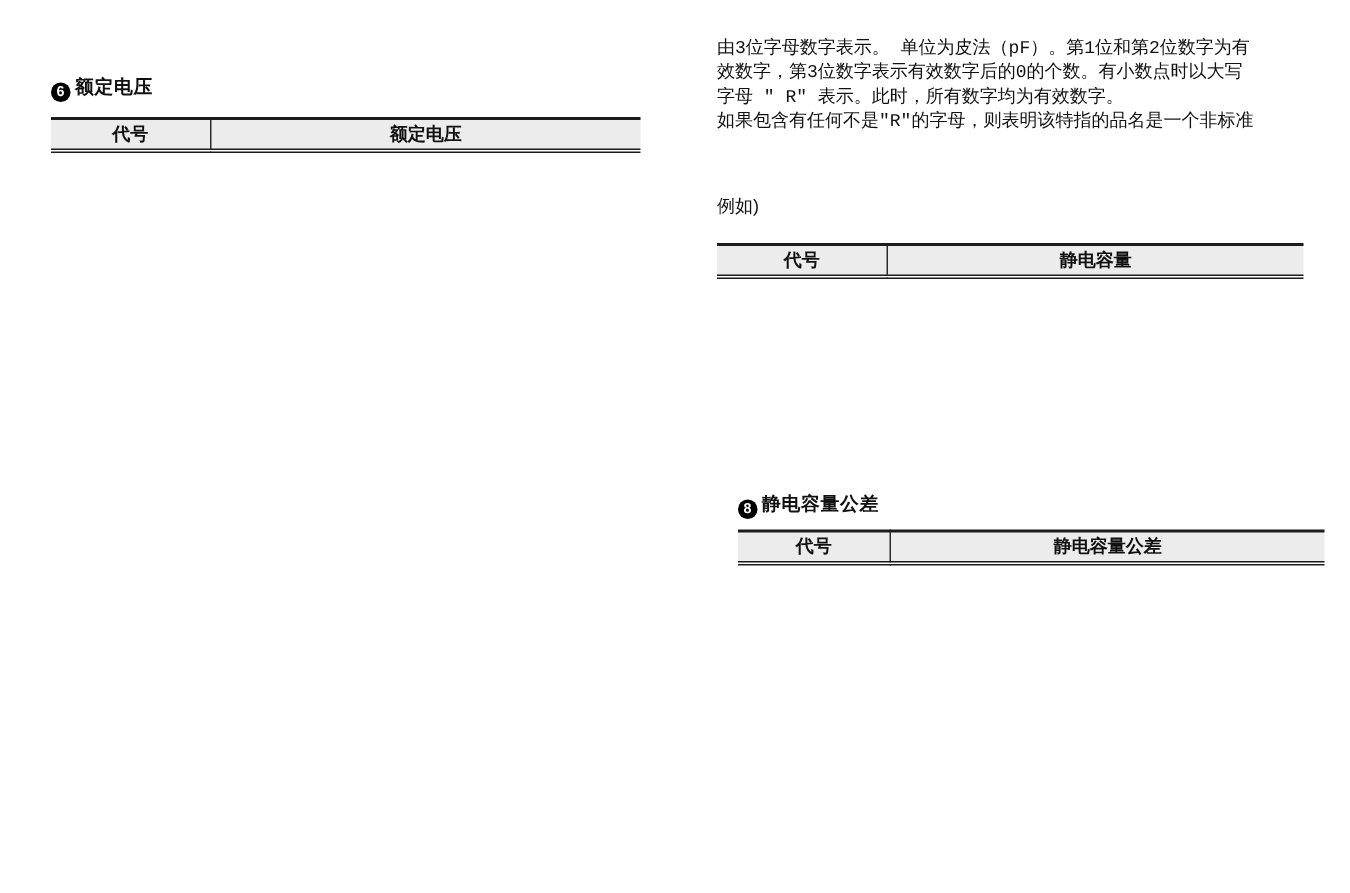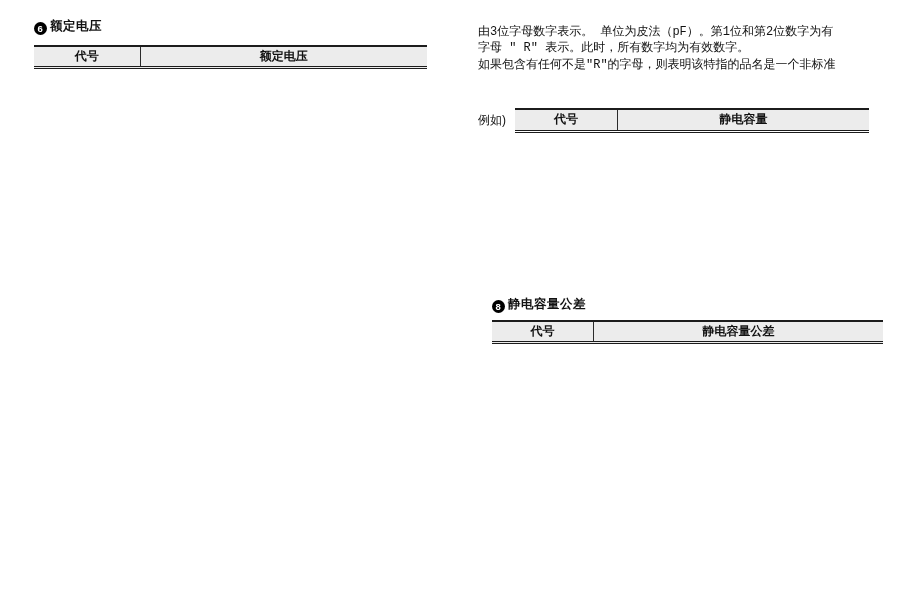--- a/index.html
+++ b/index.html
@@ -4,42 +4,42 @@
 <style>
   * { margin:0; padding:0; box-sizing:border-box; }
   html,body { width:900px; height:595px; background:#ffffff; font-family:"Liberation Sans", "DejaVu Sans", sans-serif; color:#111; }
   body { position:relative; overflow:hidden; }
 
   .section { position:absolute; }
   #section-voltage { left:34px; top:18px; width:393px; }
   #section-cap     { left:478px; top:18px; width:391px; }
   #section-tol     { left:492px; top:296px; width:391px; }
 
-  .section-title { font-size:12.5px; font-weight:700; color:#111; letter-spacing:0.5px; }
+  .section-title { font-size:12.5px; font-weight:700; color:#111; letter-spacing:0.5px;margin-top:32px; }
   .badge { display:inline-block; width:13px; height:13px; border-radius:50%; background:#000; color:#fff;
            font-size:9.5px; font-weight:700; line-height:13px; text-align:center; margin-right:3px; vertical-align:-1.5px; }
 
   .tbl-wrap { width:100%; }
   #section-voltage .tbl-wrap { margin-top:10px; }
   #section-tol .tbl-wrap { margin-top:7px; }
 
   table.tbl { width:100%; border-collapse:collapse; table-layout:fixed;
               border-top:2px solid #1c1c1c; border-bottom:3px double #1c1c1c; }
   table.tbl th, table.tbl td { height:21.8px; padding:0 2px; text-align:center; vertical-align:middle;
               font-size:12px; color:#111; border-bottom:1px solid #7a7a7a; }
   table.tbl thead th { background:#ececec; font-weight:700; border-bottom:1px solid #3a3a3a; }
   table.tbl thead th:first-child, table.tbl td.code { border-right:1.2px solid #2b2b2b; }
 
   #voltage-table   th:first-child { width:27%; }
   #example-table   th:first-child { width:29%; }
   #tolerance-table th:first-child { width:26%; }
 
   .desc { margin-top:6px; font-size:12px; line-height:16.4px; color:#111;font-family:Liberation Mono, monospace; }
 
-  .example-row { display:flex; margin-top:35px; align-items:flex-start; }
+  .example-row { display:flex; margin-top:35px; align-items:flex-start;flex-direction:column; }
   .example-label { width:37px; flex:0 0 37px; font-size:12px; padding-top:4px; color:#111; }
   .example-row .tbl-wrap { flex:1; }
 
   #footer-next { position:absolute; top:567px; right:33px; display:flex; align-items:center; gap:19px;margin-top:28px; }
   #footer-next .next-label { font-size:12px; color:#111; }
   .next-icon-box { display:inline-flex; align-items:center; justify-content:center;
                    width:19px; height:19px; border:1.5px solid #222; background:#fff; cursor:pointer; }
 </style>
 </head>
 <body>
@@ -57,20 +57,21 @@
           </tr>
         </thead>
         <tbody></tbody>
       </table>
     </div>
 </div>
 
 <div class="section" id="section-cap">
   <div class="desc">
     <div>由3位字母数字表示。 单位为皮法（pF）。第1位和第2位数字为有</div>
+    <div>效数字，第3位数字表示有效数字后的0的个数。有小数点时以大写</div>
     <div>字母 " R" 表示。此时，所有数字均为有效数字。</div>
     <div>如果包含有任何不是"R"的字母，则表明该特指的品名是一个非标准</div>
   </div>
   <div class="example-row">
     <div class="example-label">例如)</div>
     <div class="tbl-wrap" id="example-table">
         <table class="tbl">
           <thead>
             <tr>
               <th>代号</th>

